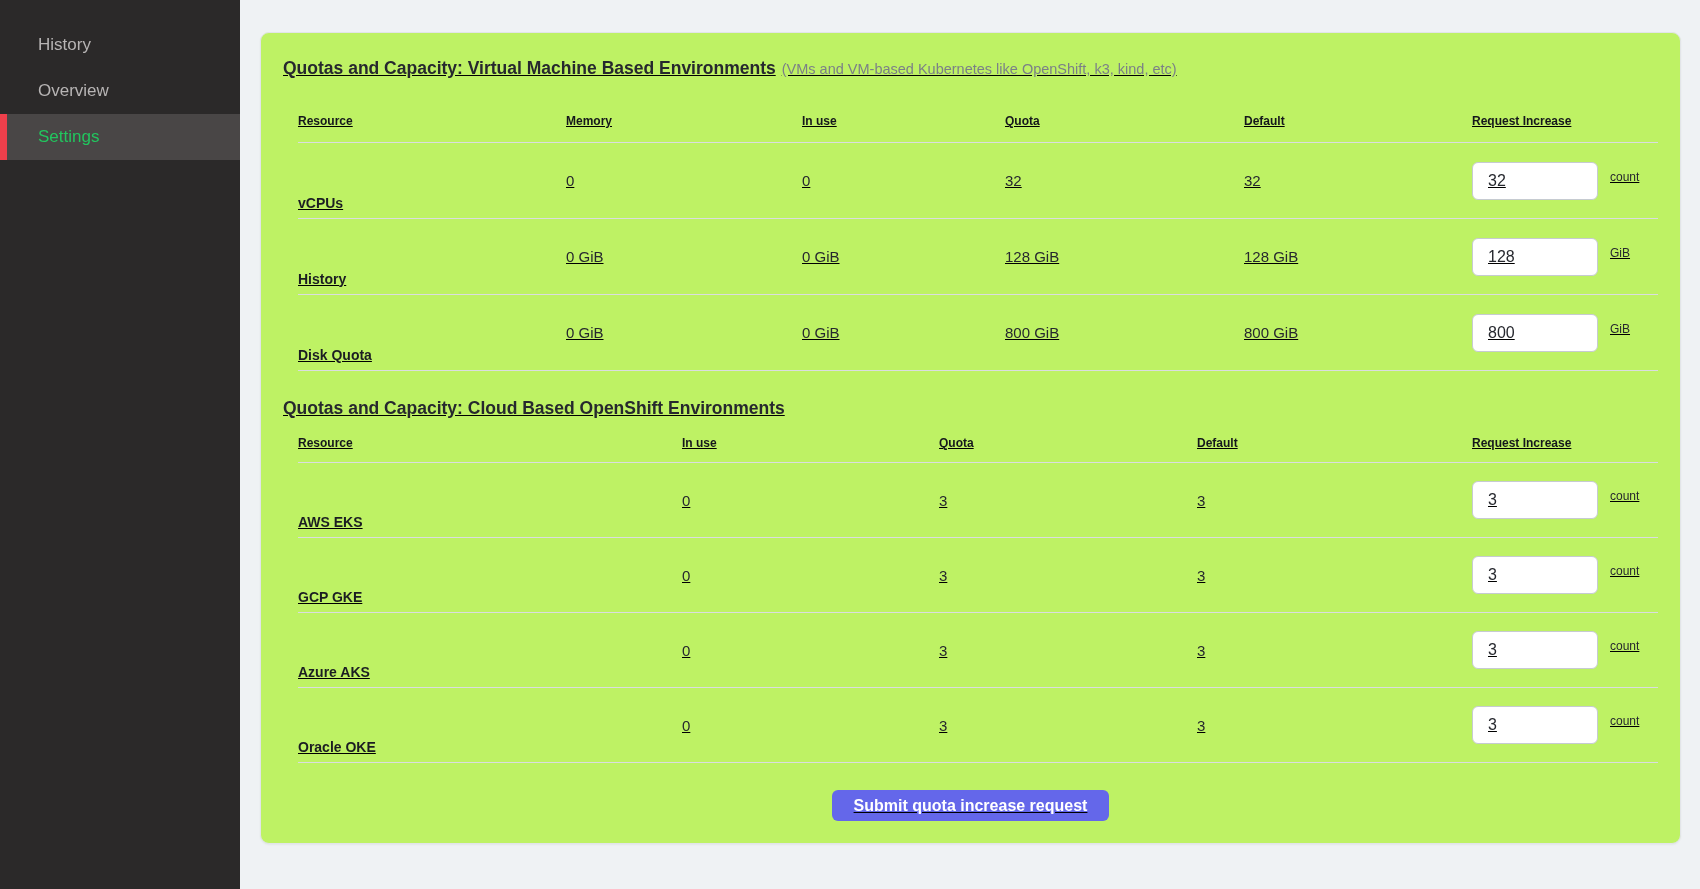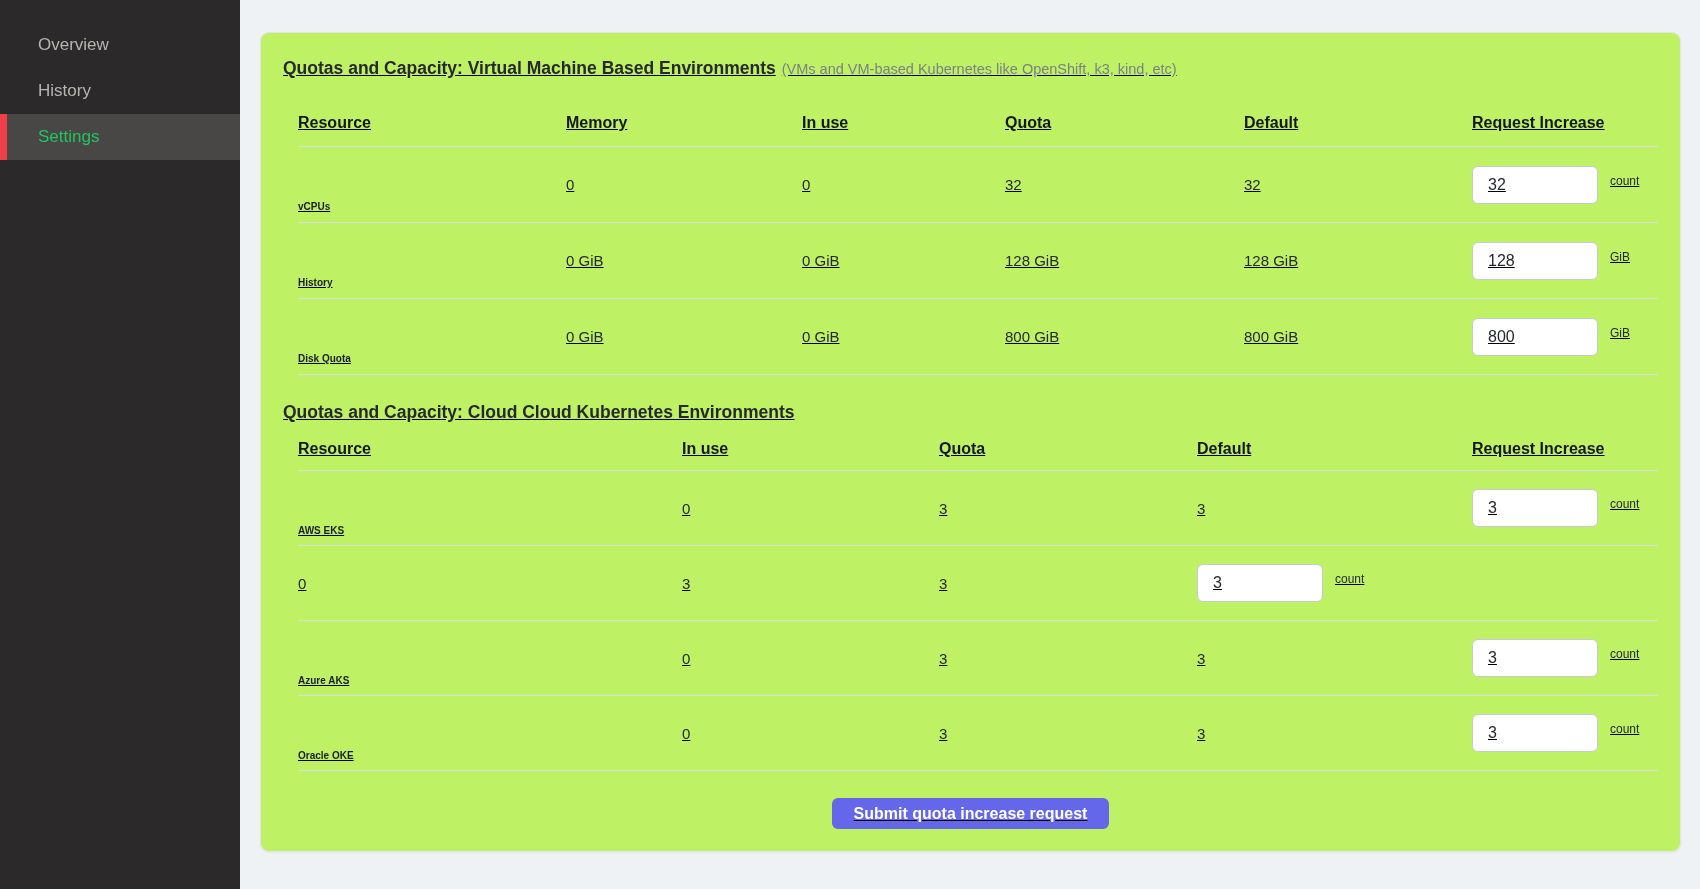--- a/index.html
+++ b/index.html
@@ -75,29 +75,29 @@
   .thead, .row { display: grid; align-items: center; }
   .t1 .thead, .t1 .row { grid-template-columns: 268px 236px 203px 239px 228px 1fr; }
   .t2 .thead, .t2 .row { grid-template-columns: 384px 257px 258px 275px 1fr; }
 
   .thead {
     padding: 20px 0 14px 0;
     border-bottom: 1px solid #dadde0;
   }
   .section-2 .thead { padding-top: 17px; padding-bottom: 12px; }
   .th {
-    font-size: 16px;
+    font-size: 12px;
     font-weight: 700;
     color: #15171c;
   }
 
   .row { height: 76px; border-bottom: 1px solid #dadde0; }
   .t2 .row { height: 75px; }
   .cell { font-size: 15px; color: #26282e; }
-  .cell.resource { font-size: 10px; font-weight: 700; color: #1b1d22; margin-top: 44px; }
+  .cell.resource { font-size: 14px; font-weight: 700; color: #1b1d22; margin-top: 44px; }
 
   .request-cell { display: flex; align-items: center; }
   .qty-input {
     width: 126px; height: 38px;
     border: 1.5px solid #c6cbd1;
     border-radius: 6px;
     padding: 0 15px;
     font-size: 16px;
     color: #26282e;
     font-family: "Liberation Sans", sans-serif;
@@ -127,22 +127,22 @@
     font-family: "Liberation Sans", sans-serif;
     cursor: pointer;
     display: flex; align-items: center;
   }
 </style>
 </head>
 <body>
 
 <aside class="sidebar">
   <nav>
+    <div class="nav-item">History</div>
     <div class="nav-item">Overview</div>
-    <div class="nav-item">History</div>
     <div class="nav-item active">Settings</div>
   </nav>
 </aside>
 
 <main class="main">
 
   <section class="card">
 
     <div class="section-1">
       <h2 class="section-title">
@@ -191,21 +191,21 @@
           <div class="cell">800 GiB</div>
           <div class="cell request-cell">
             <input class="qty-input" type="text" value="800" style="">
             <span class="unit-label">GiB</span>
           </div>
         </div>
       </div>
     </div>
 
     <div class="section-2">
-      <h2 class="section-title">Quotas and Capacity: Cloud Cloud Kubernetes Environments</h2>
+      <h2 class="section-title">Quotas and Capacity: Cloud Based OpenShift Environments</h2>
 
       <div class="table t2">
         <div class="thead">
           <div class="th">Resource</div>
           <div class="th">In use</div>
           <div class="th">Quota</div>
           <div class="th">Default</div>
           <div class="th">Request Increase</div>
         </div>
 
@@ -214,20 +214,21 @@
           <div class="cell">0</div>
           <div class="cell">3</div>
           <div class="cell">3</div>
           <div class="cell request-cell">
             <input class="qty-input" type="text" value="3" style="">
             <span class="unit-label">count</span>
           </div>
         </div>
 
         <div class="row">
+          <div class="cell resource">GCP GKE</div>
           <div class="cell">0</div>
           <div class="cell">3</div>
           <div class="cell">3</div>
           <div class="cell request-cell">
             <input class="qty-input" type="text" value="3" style="">
             <span class="unit-label">count</span>
           </div>
         </div>
 
         <div class="row">

